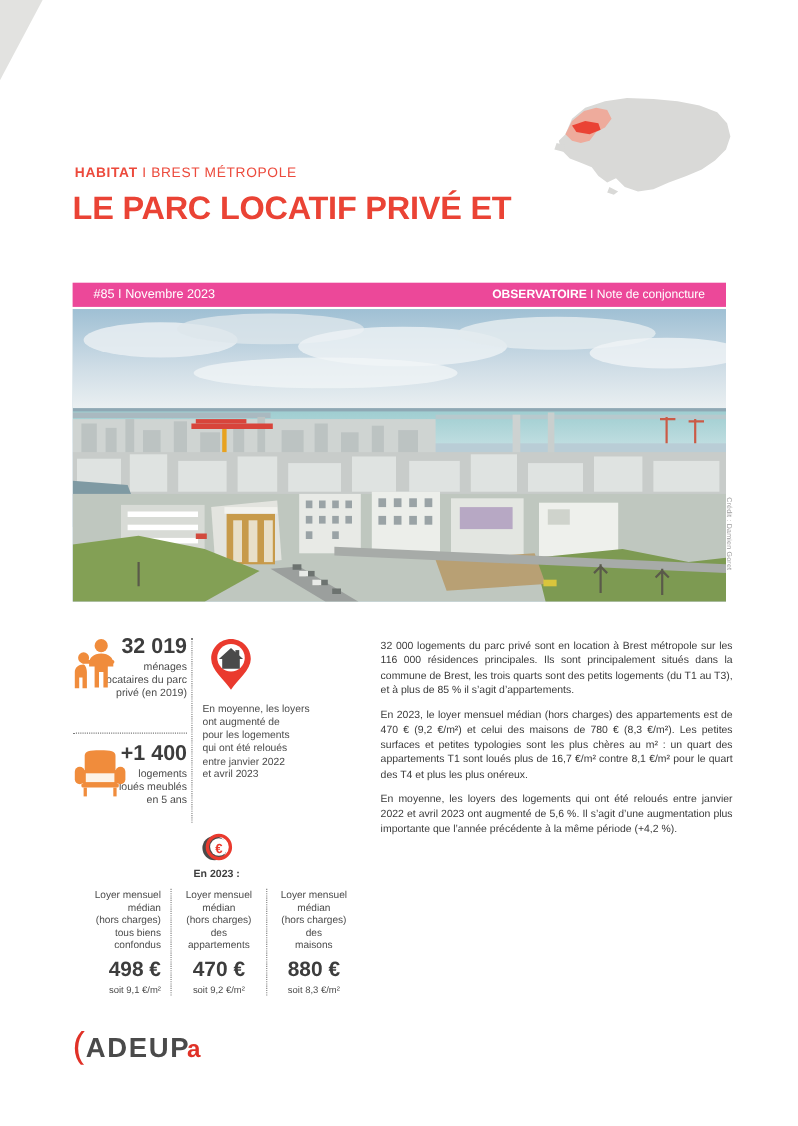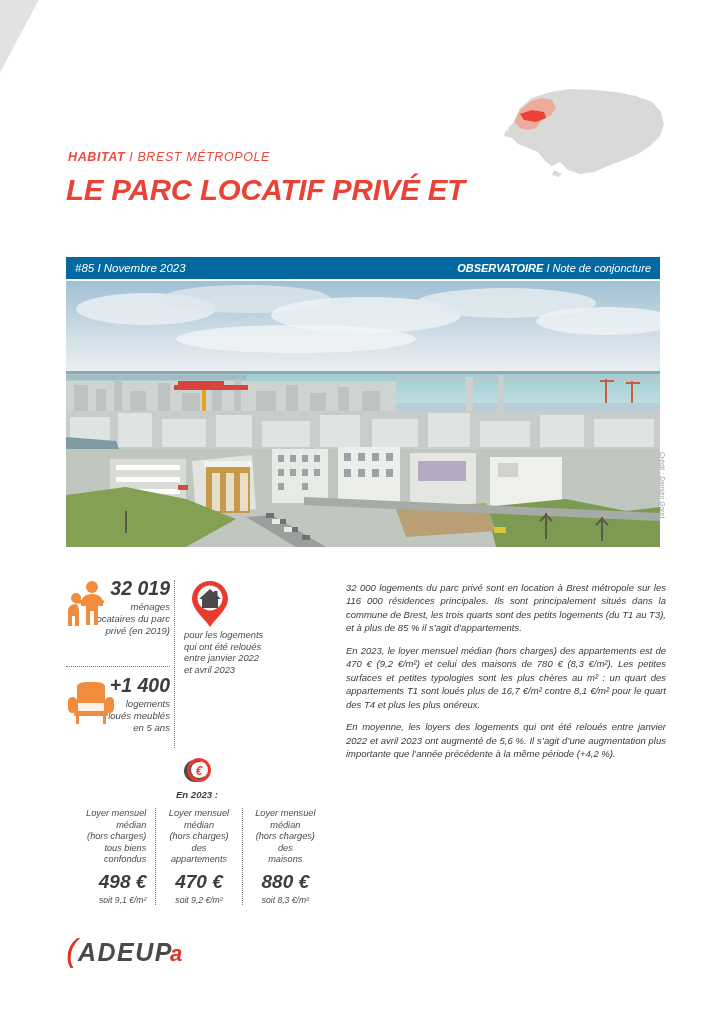--- a/index.html
+++ b/index.html
@@ -7,21 +7,20 @@
     width: 725px; height: 1024px;
     background: #ffffff;
     font-family: "Liberation Sans", sans-serif;
     overflow: hidden;
   }
   #page {
     position: relative;
     width: 725px; height: 968px;
     background: #ffffff;
     overflow: hidden;
-    font-style: italic;
   }
 
   
   .diag-stripe {
     position: absolute;
     top: -40px; left: -60px;
     width: 120px; height: 230px;
     background: #e2e2e0;
     transform: skewX(-28deg);
     transform-origin: top left;
@@ -55,26 +54,26 @@
     letter-spacing: -0.2px;
     color: #ea4335;
     text-transform: uppercase;
   }
 
   
   .ribbon {
     position: absolute;
     left: 66px; top: 257px;
     width: 594px; height: 22px;
-    background: #0369a1;
+    background: #ec4899;
     color: #ffffff;
     display: flex;
     align-items: center;
     justify-content: space-between;
-    padding: 0 9px;
+    padding: 0 19px;
     font-size: 11.5px;
   }
   .ribbon .right { font-size: 11px; }
   .ribbon .right b { font-weight: bold; }
 
   
   .photo {
     position: absolute;
     left: 66px; top: 281px;
     width: 594px; height: 266px;
@@ -421,20 +420,24 @@
 
         <div class="pin-icon">
           <svg viewBox="0 0 40 48" xmlns="http://www.w3.org/2000/svg">
             <path d="M20 1 C10 1 2 9 2 19 C2 29 14 38 20 47 C26 38 38 29 38 19 C38 9 30 1 20 1 Z" fill="#ea3a2e"></path>
             <circle cx="20" cy="18" r="12.5" fill="#ffffff"></circle>
             <path d="M20 9 L31 19 L28 19 L28 28 L12 28 L12 19 L9 19 Z" fill="#4a4a4a"></path>
             <rect x="24" y="11" width="3.5" height="6" fill="#4a4a4a"></rect>
           </svg>
         </div>
 
+        <div class="mini-text">
+          <span>En moyenne, les loyers</span><br>
+          <span>ont augmenté de</span>
+        </div>
         <div class="mini-text" style="margin-top:1px">
           <span>pour les logements</span><br>
           <span>qui ont été reloués</span><br>
           <span>entre janvier 2022</span><br>
           <span>et avril 2023</span>
         </div>
       </div>
     </div>
   </div>
 

